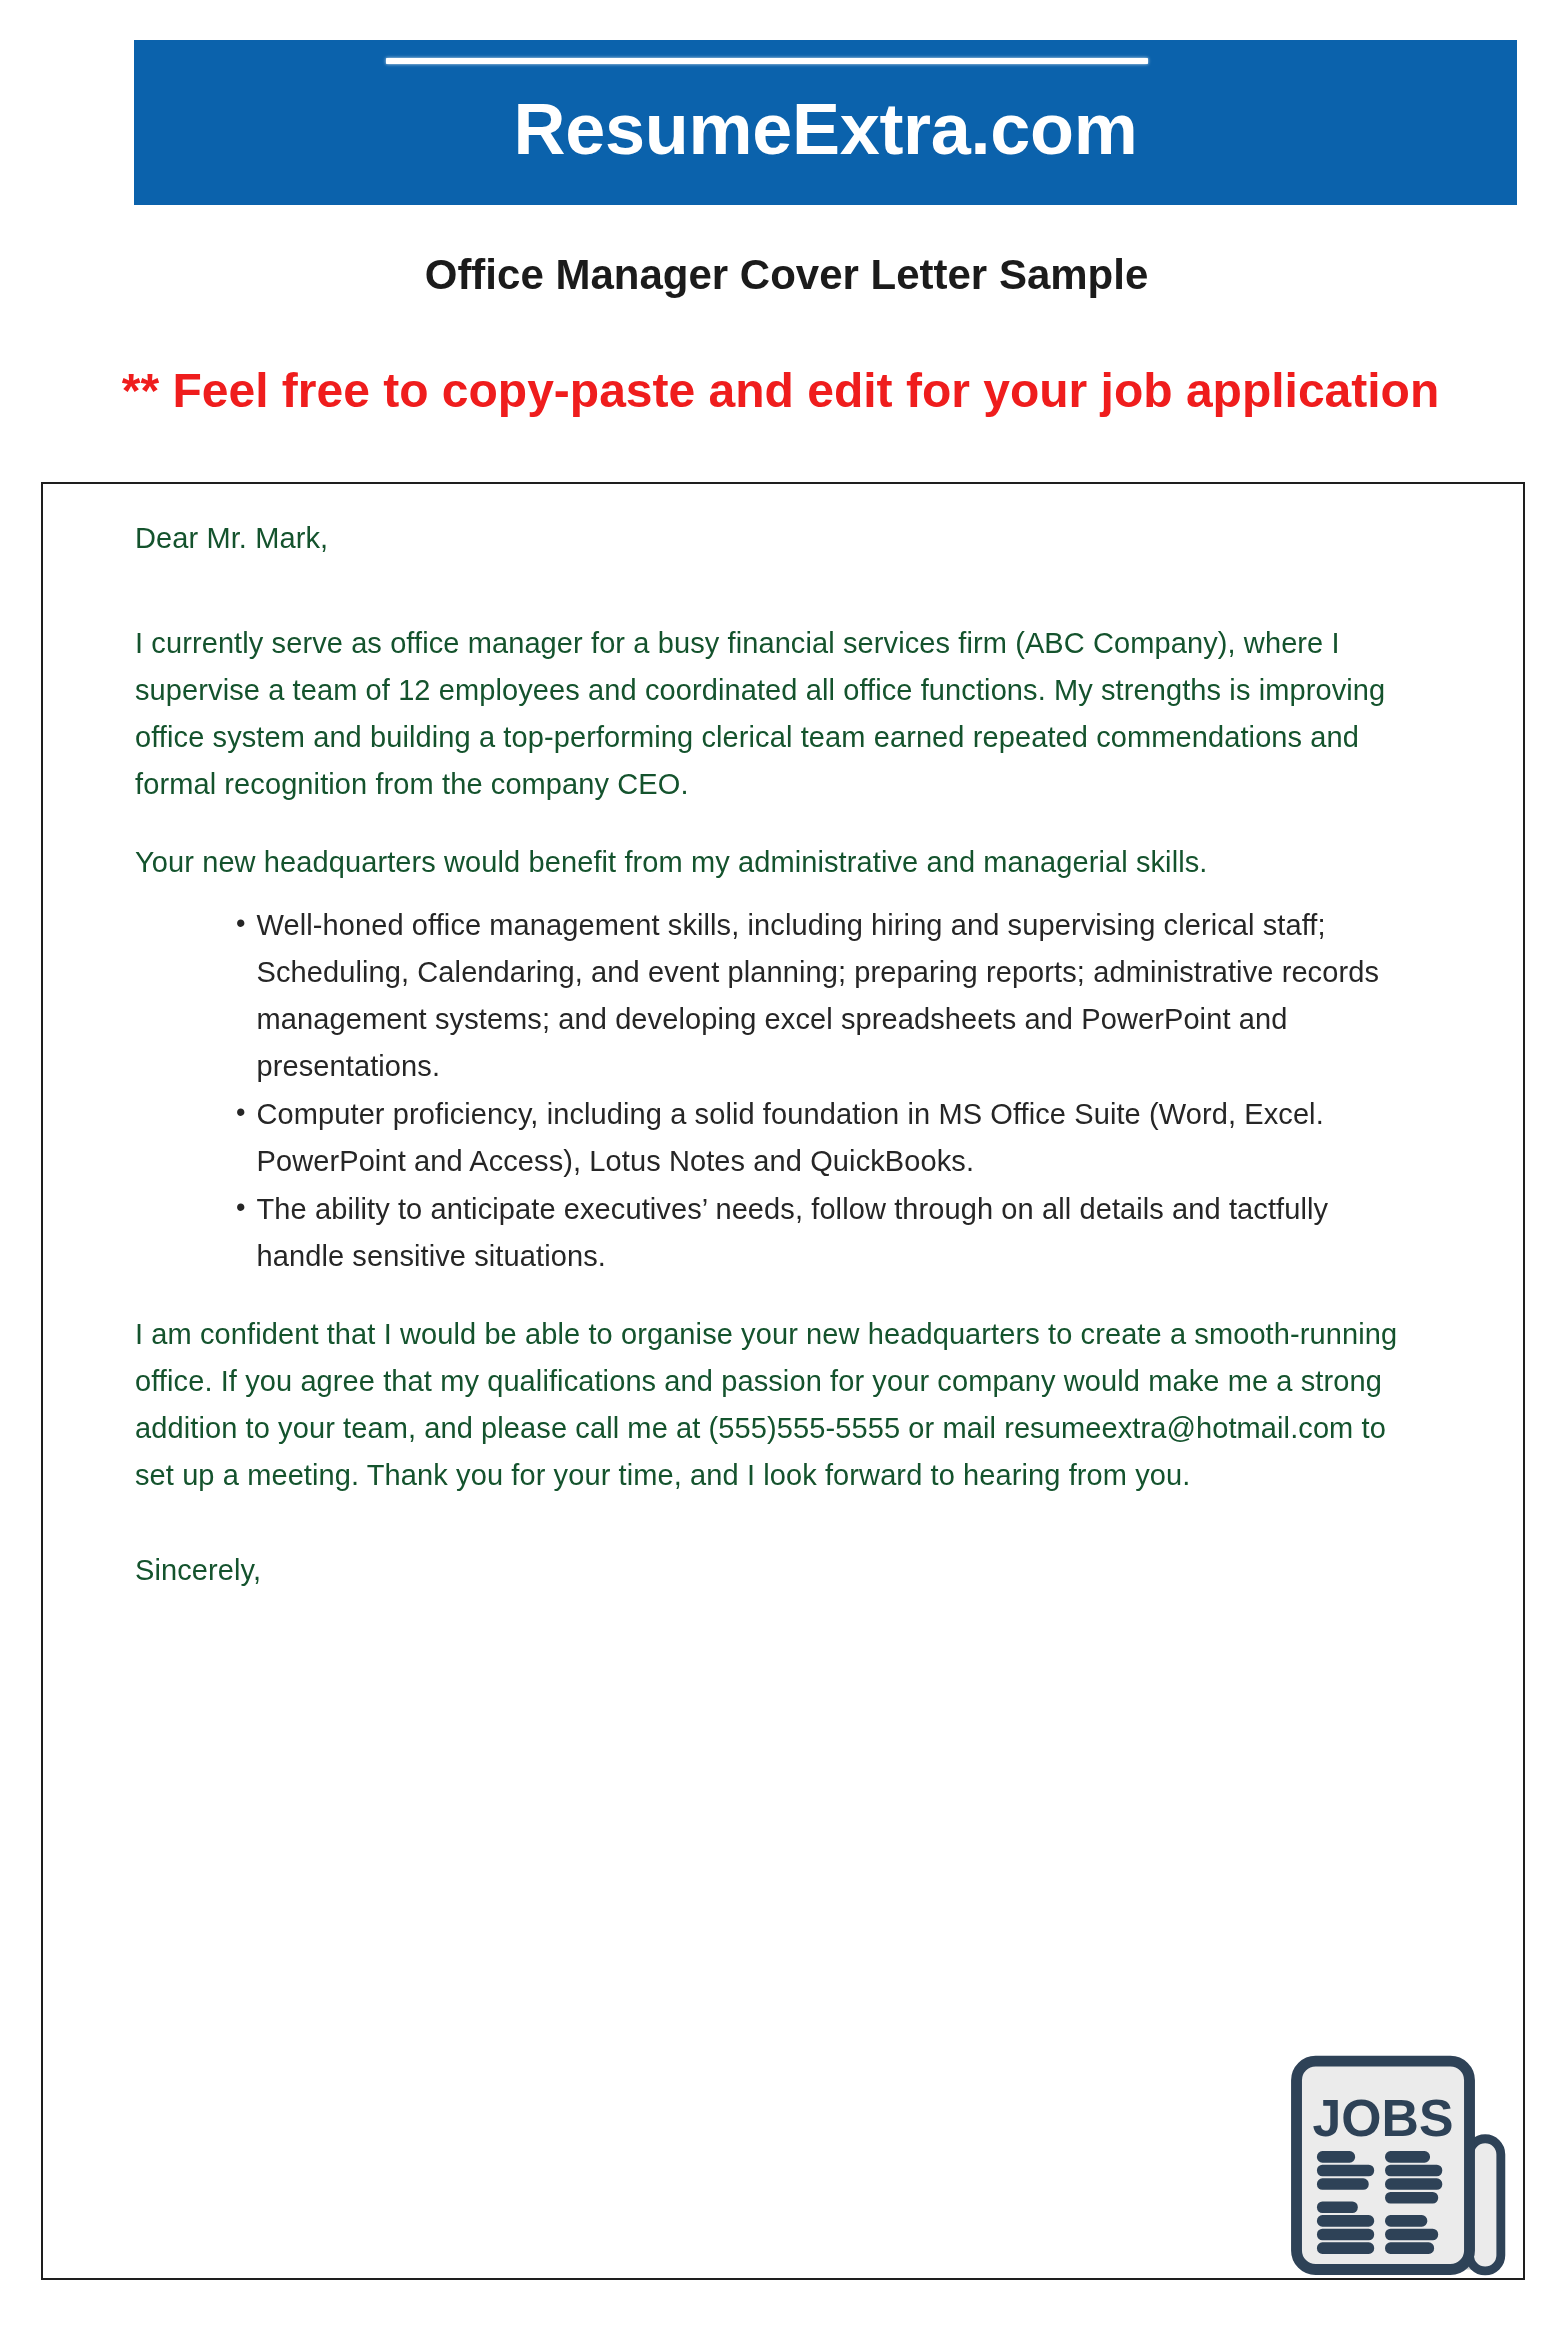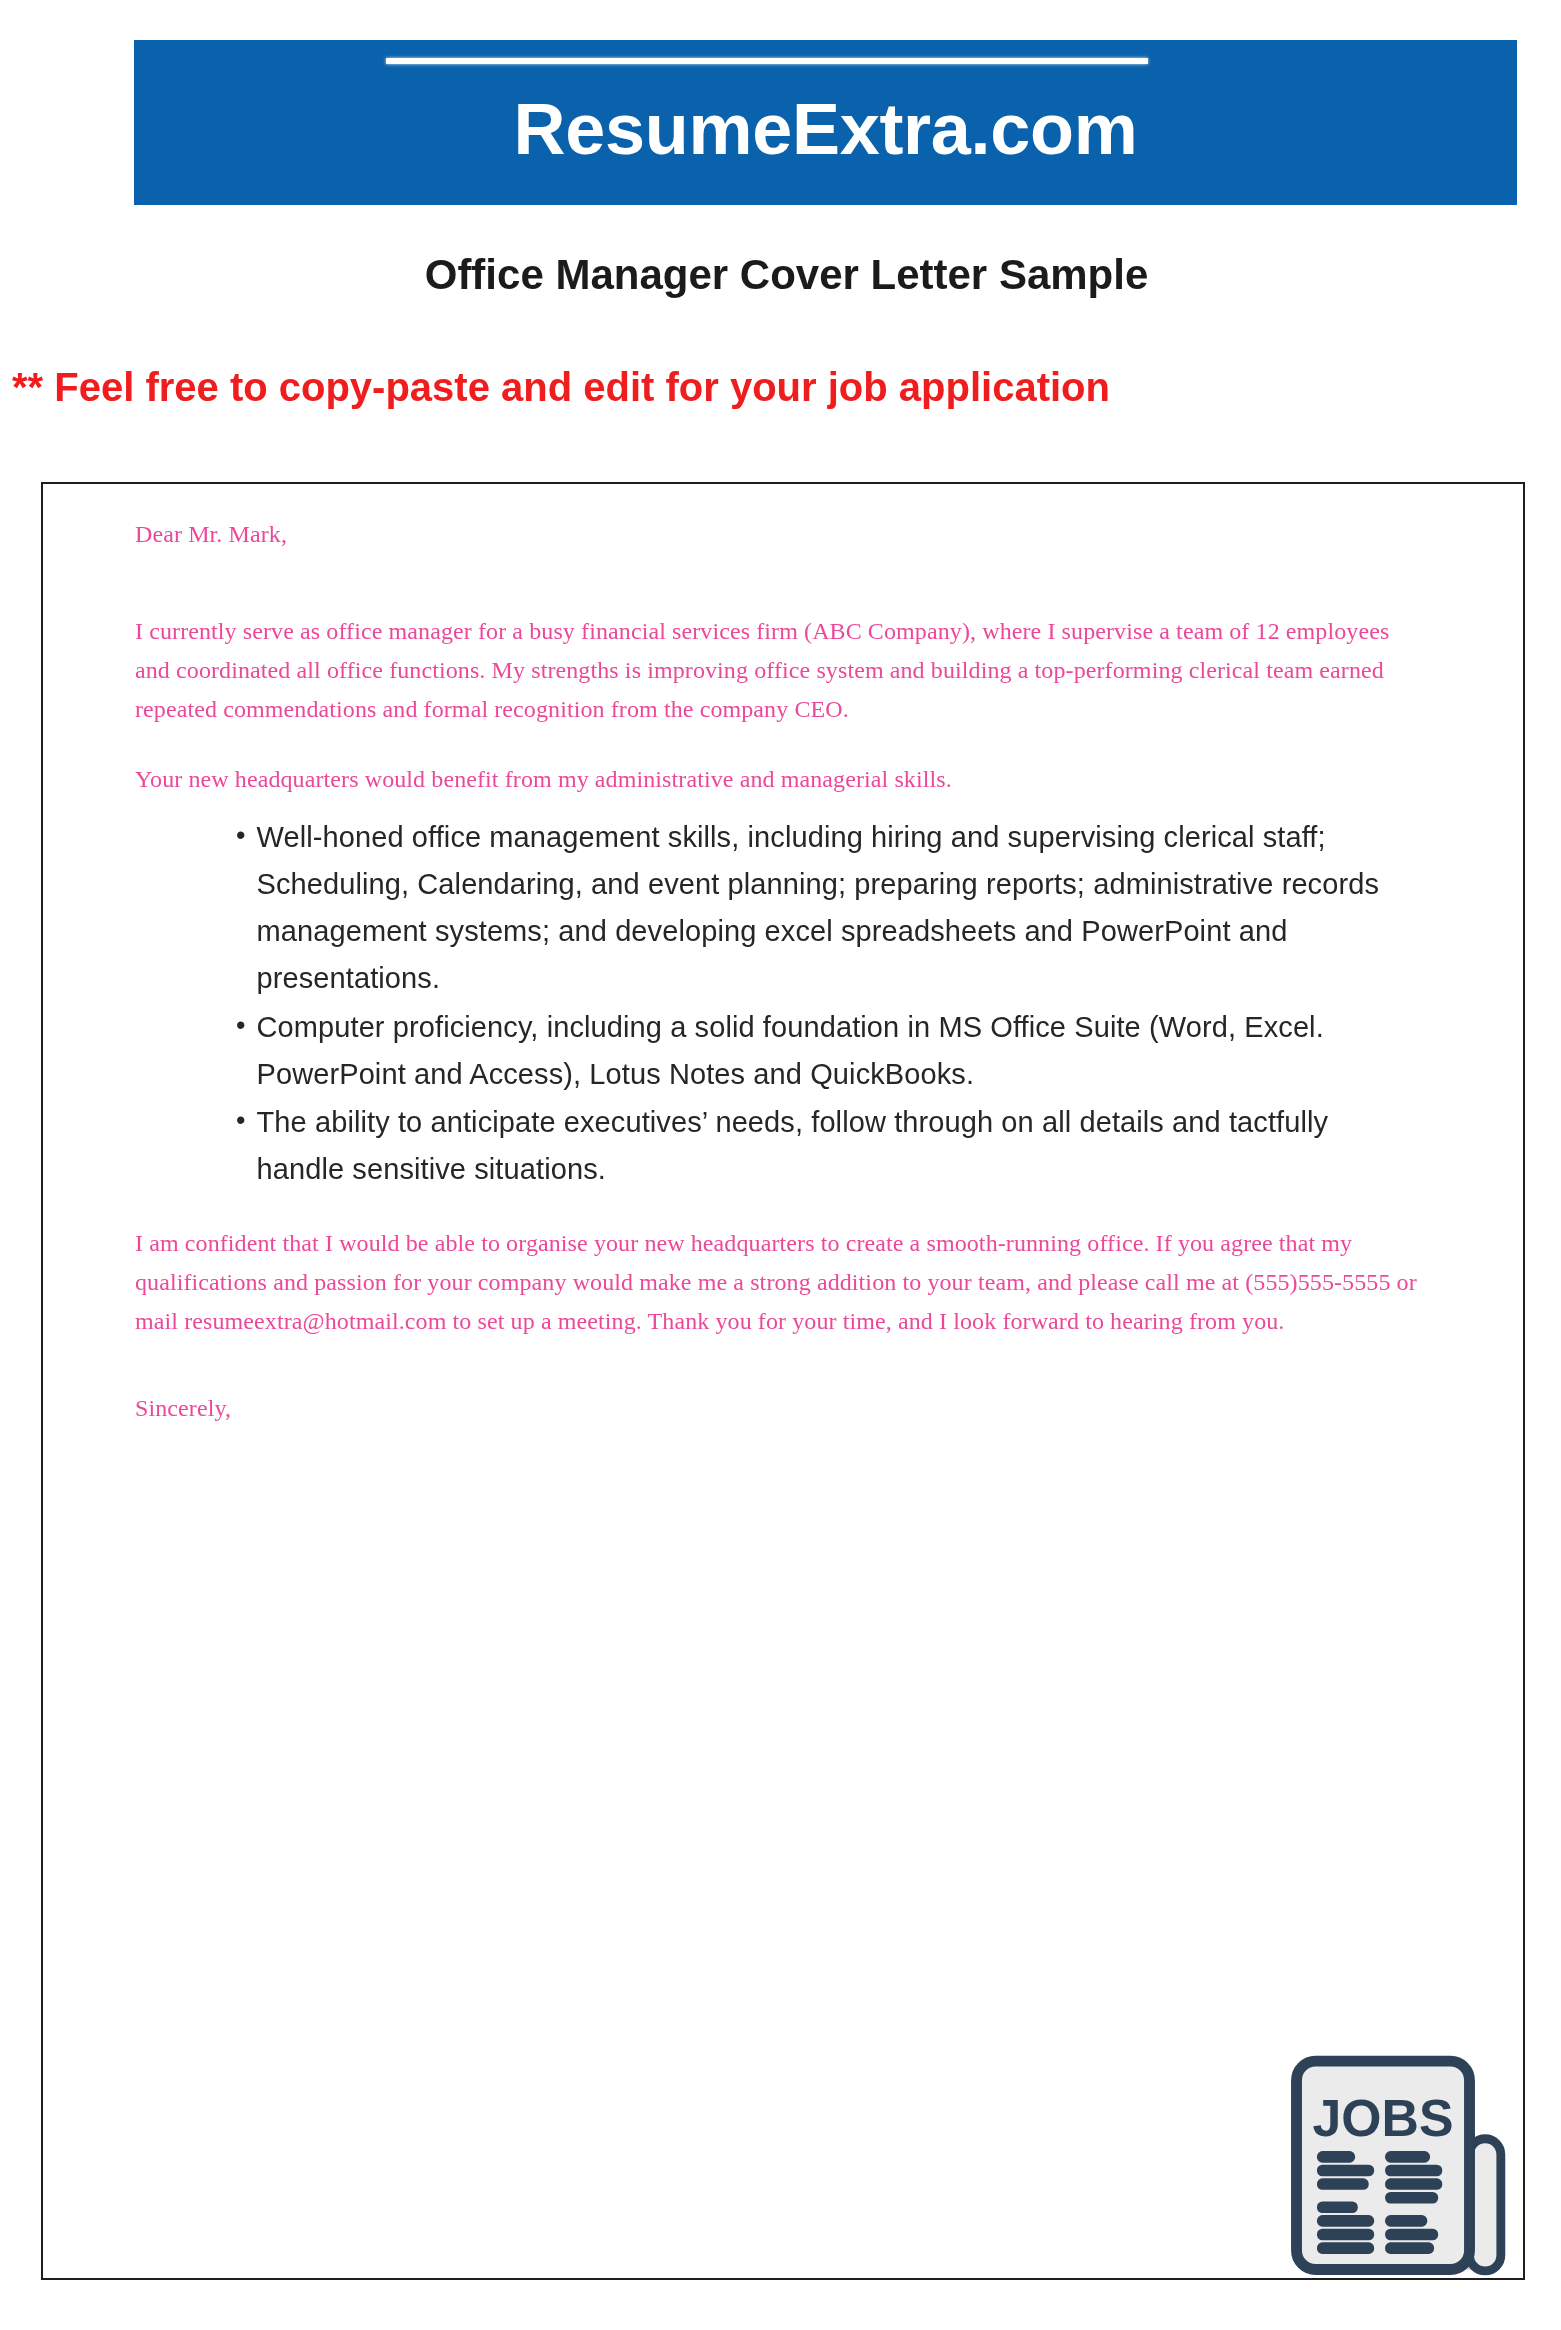--- a/index.html
+++ b/index.html
@@ -58,24 +58,25 @@
     top: 252px;
     text-align: center;
     font-size: 42px;
     font-weight: bold;
     color: #1b1b1b;
     line-height: 1.1;
     padding-left: 12px;
   }
   .doc-subtitle {
     position: absolute;
-    left: 12px;
+    left: 0;
     right: 0;
     top: 365px;
-    font-size: 40px;
+    text-align: center;
+    font-size: 48px;
     font-weight: bold;
     color: #ef1d1d;
     line-height: 1.1;
   }
 
   
   .letter-box {
     position: absolute;
     left: 41px;
     top: 482px;
@@ -85,26 +86,25 @@
     box-sizing: border-box;
     background: #ffffff;
   }
   .letter-inner {
     position: absolute;
     left: 92px;
     top: 31px;
     width: 1289px;
   }
   .para {
-    font-size: 24px;
+    font-size: 29px;
     line-height: 1.62;
-    color: #ec4899;
+    color: #14532d;
     margin: 0 0 31px 0;
     letter-spacing: 0.1px;
-    font-family: Liberation Serif, serif;
   }
   .para.tight { margin-bottom: 16px; }
   .salutation { margin-bottom: 58px; }
   .offer-line { margin-bottom: 38px; }
 
   ul.offer-list {
     list-style: none;
     margin: 0 0 31px 0;
     padding: 0 0 0 101px;
   }

